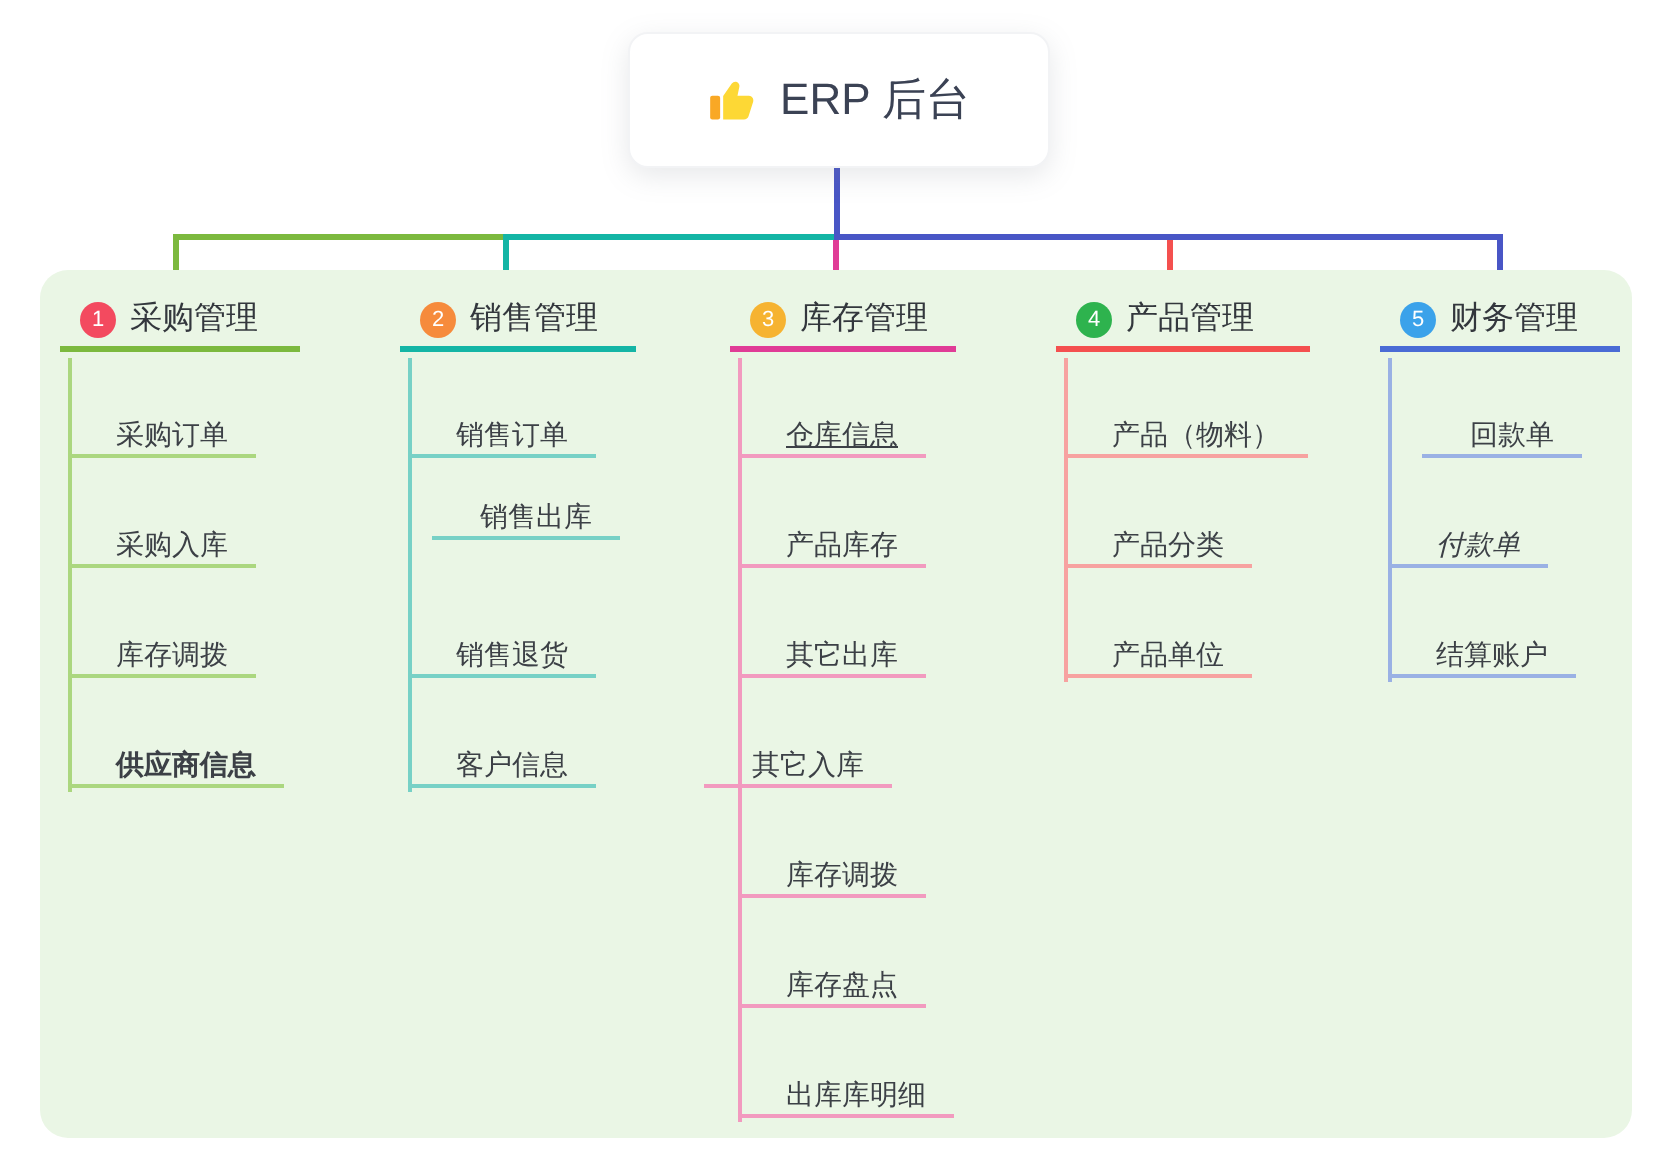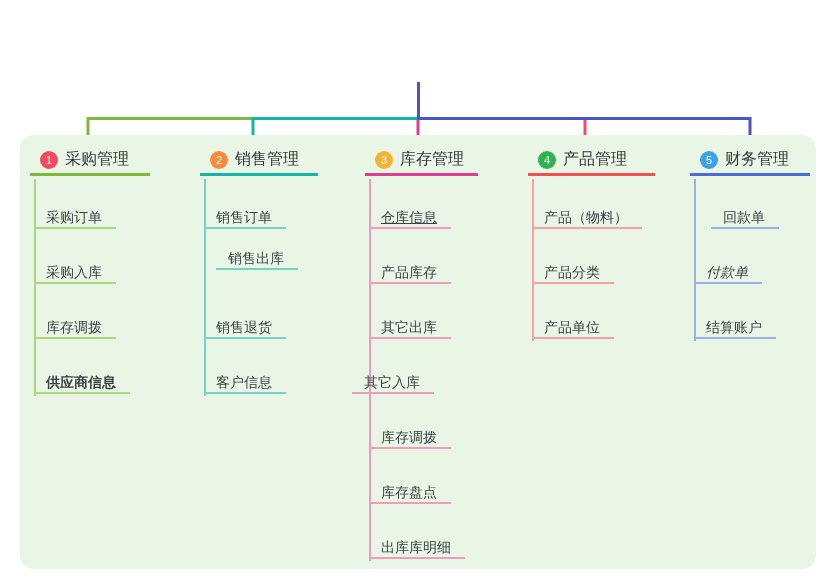--- a/index.html
+++ b/index.html
@@ -66,40 +66,49 @@
     margin-right: 7px;
     flex: 0 0 auto;
   }
   .vline { position: absolute; width: 2px; }
   .child-row {
     position: absolute;
     height: 24px;
     line-height: 24px;
     font-size: 14px;
     color: #3C4046;
-    padding: 0 14px 0 12px;
+    padding: 0 14px 0 24px;
     white-space: nowrap;
   }
 </style>
 </head>
 <body>
 
 <div class="stage">
 
   <svg id="connectors" width="839" height="588" viewBox="0 0 839 588">
       <polyline points="88,144 88,118.5 254.5,118.5" fill="none" stroke="#7CB93E" stroke-width="3"></polyline>
       <polyline points="253,144 253,118.5 420,118.5" fill="none" stroke="#14B5A5" stroke-width="3"></polyline>
       <polyline points="418,120 418,144" fill="none" stroke="#E03C96" stroke-width="3"></polyline>
       <polyline points="585,120 585,144" fill="none" stroke="#F4504F" stroke-width="3"></polyline>
       <polyline points="417,118.5 750,118.5 750,144" fill="none" stroke="#4956C6" stroke-width="3"></polyline>
       <polyline points="418.5,82 418.5,120" fill="none" stroke="#4956C6" stroke-width="3"></polyline>
     </svg>
 
   <div class="panel" style="background: rgb(234, 246, 229);"></div>
 
+  <div class="root-card">
+    <span class="thumb">
+      <svg viewBox="0 0 24 24" width="26" height="26">
+        <rect x="1" y="10" width="4.6" height="11" rx="1" fill="#F9A825"></rect>
+        <path fill="#FDD835" d="M7 21h9.6c1 0 1.9-.64 2.15-1.6l2.1-6.6c.42-1.35-.55-2.8-1.95-2.8h-5.3l.88-4.1c.2-.95-.3-1.9-1.2-2.25-.85-.32-1.8.02-2.3.78L7 10.2V21z"></path>
+      </svg>
+    </span>
+    <span>ERP 后台</span>
+  </div>
 
   <div id="branches">
       <div class="branch-header" style="left: 30px; top: 146px; width: 120px; border-bottom: 3px solid rgb(124, 185, 62);">
         <span class="badge" style="background: rgb(243, 74, 95);">1</span>
         <span>采购管理</span>
       </div>
       <div class="vline" style="left: 34px; top: 179px; height: 217px; background: rgb(171, 215, 127);"></div>
       <div class="child-row" style="left: 34px; top: 205px; border-bottom: 2px solid rgb(171, 215, 127);">采购订单</div>
       <div class="child-row" style="left: 34px; top: 260px; border-bottom: 2px solid rgb(171, 215, 127);">采购入库</div>
       <div class="child-row" style="left: 34px; top: 315px; border-bottom: 2px solid rgb(171, 215, 127);">库存调拨</div>

